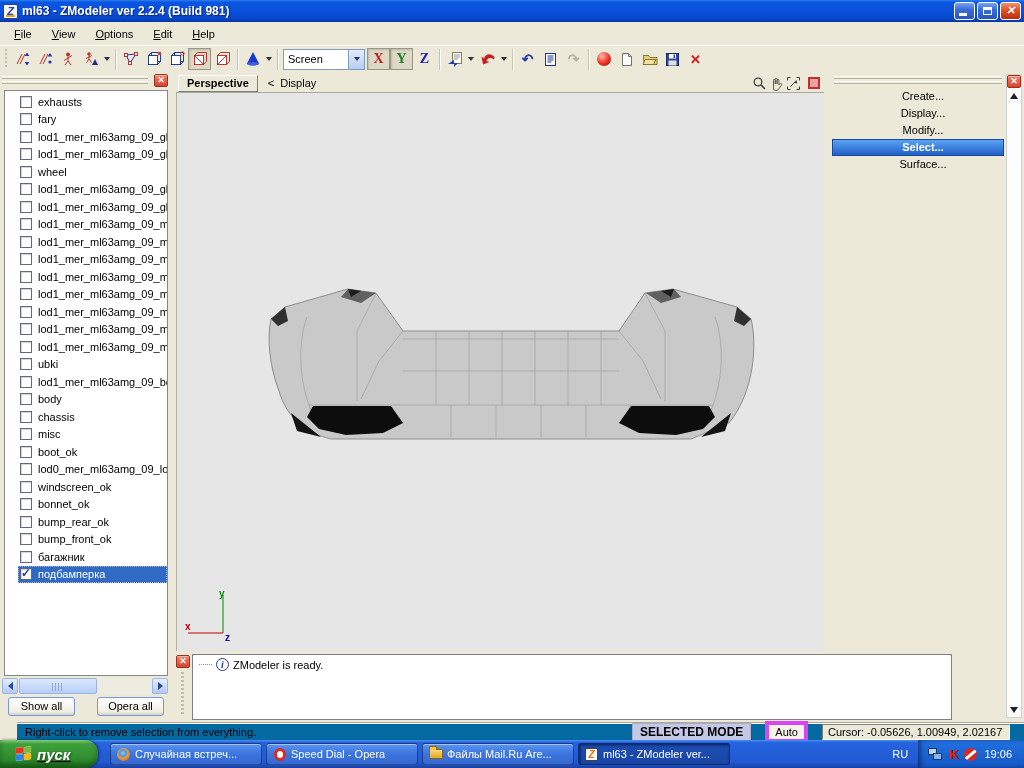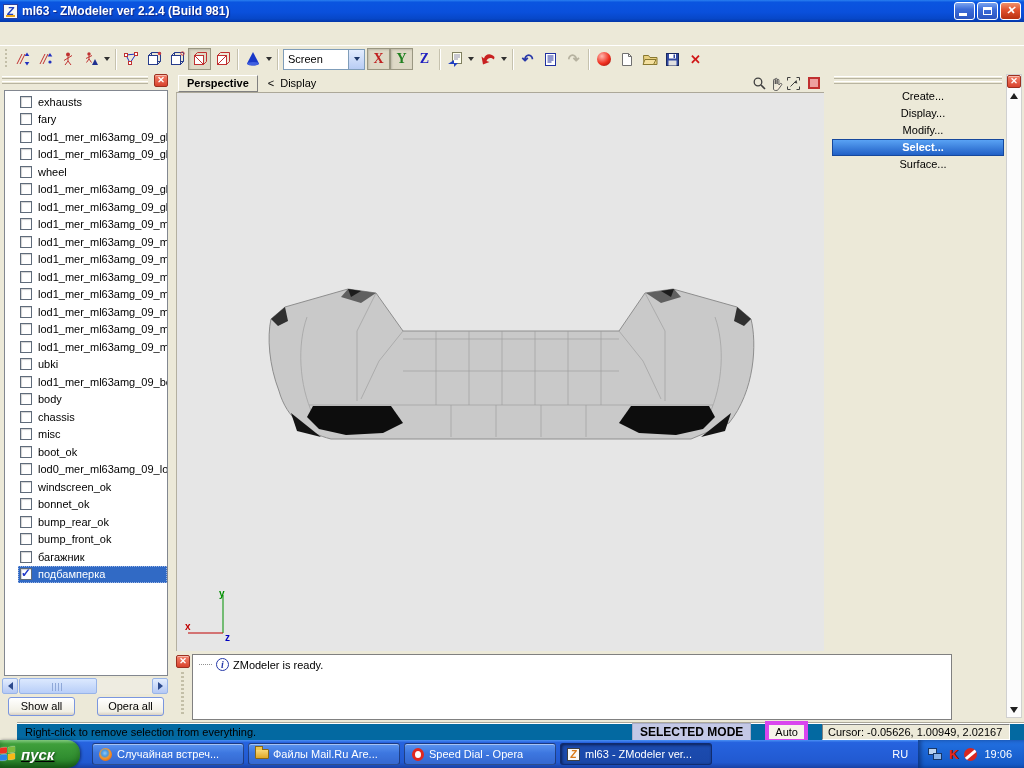--- a/index.html
+++ b/index.html
@@ -128,24 +128,24 @@
   .sb-hint { flex:1; padding-left:4px; }
   .sb-mode { background:#c3c8e6; border:1px solid #a9aecb; font-weight:bold; font-size:12px; padding:1px 7px; }
   .sb-auto { background:#f6f4ea; border:4px solid #d946ef; font-weight:normal; padding:1px 6px; }
   .sb-cursor { width:188px; border:1px solid; border-color:#808080 #fff #fff #808080; padding:1px 5px; background:#ECE9D8; }
   .sb-grip { width:13px; height:13px; position:relative; }
   .sb-grip i { position:absolute; width:2px; height:2px; background:#9a968a; box-shadow:1px 1px 0 #fff; }
 
   
   .taskbar { position:absolute; left:0; top:740px; width:1024px; height:28px;
     background:linear-gradient(180deg,#4a90f4 0%,#2663df 9%,#2159d0 80%,#1941a5 100%); display:flex; align-items:center; }
-  .startbtn { width:80px; height:28px; border-radius:0 13px 13px 0;
+  .startbtn { width:98px; height:28px; border-radius:0 13px 13px 0;
     background:linear-gradient(180deg,#88d284 0%,#3f9f3b 14%,#2e8b2e 70%,#1d6b1d 100%);
     box-shadow:inset 0 -3px 6px rgba(0,40,0,.35), 1px 0 3px rgba(0,0,20,.5);
-    display:flex; align-items:center; gap:5px; padding-left:0; flex:none;text-decoration:underline; }
+    display:flex; align-items:center; gap:5px; padding-left:16px; flex:none;text-decoration:underline; }
   .start-label { color:#fff; font-weight:bold; font-style:italic; font-size:15px; text-shadow:1px 1px 2px #1a4a1a; }
   .flag { width:16px; height:14px; position:relative; transform:skewY(-6deg); }
   .flag i { position:absolute; width:7px; height:6px; border-radius:1px; box-shadow:0 0 1px #fff; }
   .flag .f1 { left:0; top:0; background:#ea3323; } .flag .f2 { left:8px; top:0; background:#7cbb3f; }
   .flag .f3 { left:0; top:7px; background:#2c83e8; } .flag .f4 { left:8px; top:7px; background:#f8b917; }
   .tasks { display:flex; gap:4px; margin-left:12px; flex:none; }
   .task { width:152px; height:22px; border-radius:3px; border:1px solid rgba(10,20,60,.55);
     background:linear-gradient(180deg,#5c95f0,#3d77e0 45%,#3568d0); box-shadow:inset 0 1px 0 rgba(255,255,255,.45);
     color:#fff; display:flex; align-items:center; gap:4px; padding:0 5px; overflow:hidden; }
   .task.active { background:linear-gradient(180deg,#1c4cb0,#1a47a8); box-shadow:inset 1px 1px 3px rgba(0,0,20,.6); }
@@ -188,20 +188,27 @@
         </span>
       <span class="win-btn">
           <i class="g-max"></i>
         </span>
       <span class="win-btn close">
           <i class="g-close">✕</i>
         </span>
     </span>
   </div>
 
+  <div class="menubar">
+    <span class="menu-item"><span><u>F</u>ile</span></span>
+      <span class="menu-item"><span><u>V</u>iew</span></span>
+      <span class="menu-item"><span><u>O</u>ptions</span></span>
+      <span class="menu-item"><span><u>E</u>dit</span></span>
+      <span class="menu-item"><span><u>H</u>elp</span></span>
+  </div>
 
   <div class="toolbarrow">
     <span class="tb-grip"></span>
     <span class="tb-btn">
         <svg width="16" height="16" viewBox="0 0 16 16">
           <path d="M3 13L8 3M6 13L11 3" stroke="#c03030" fill="none"></path>
           <path d="M13 1.5l2.3 3.5h-4.6z" fill="#2030c0"></path>
           <path d="M13 14.5l2.3-3.5h-4.6z" fill="#2030c0"></path>
         </svg>
       </span>
@@ -594,35 +601,35 @@
       <span class="start-label">пуск</span>
     </div>
     <div class="tasks">
       <div class="task" data-icon="firefox">
           <span class="ticon">
             <span class="ic-ff"></span>
 
           </span>
           <span class="task-label">Случайная встреч...</span>
         </div>
+        <div class="task" data-icon="opera">
+          <span class="ticon">
+
+            <span class="ic-op"></span>
+
+          </span>
+          <span class="task-label">Speed Dial - Opera</span>
+        </div>
         <div class="task" data-icon="folder">
           <span class="ticon">
 
             <span class="ic-fold"></span>
 
           </span>
           <span class="task-label">Файлы Mail.Ru Аге...</span>
-        </div>
-        <div class="task" data-icon="opera">
-          <span class="ticon">
-
-            <span class="ic-op"></span>
-
-          </span>
-          <span class="task-label">Speed Dial - Opera</span>
         </div>
         <div class="task active" data-icon="zmodeler">
           <span class="ticon">
 
             <span class="ic-zm"></span>
           </span>
           <span class="task-label">ml63 - ZModeler ver...</span>
         </div>
     </div>
     <span class="tb-spacer"></span>

